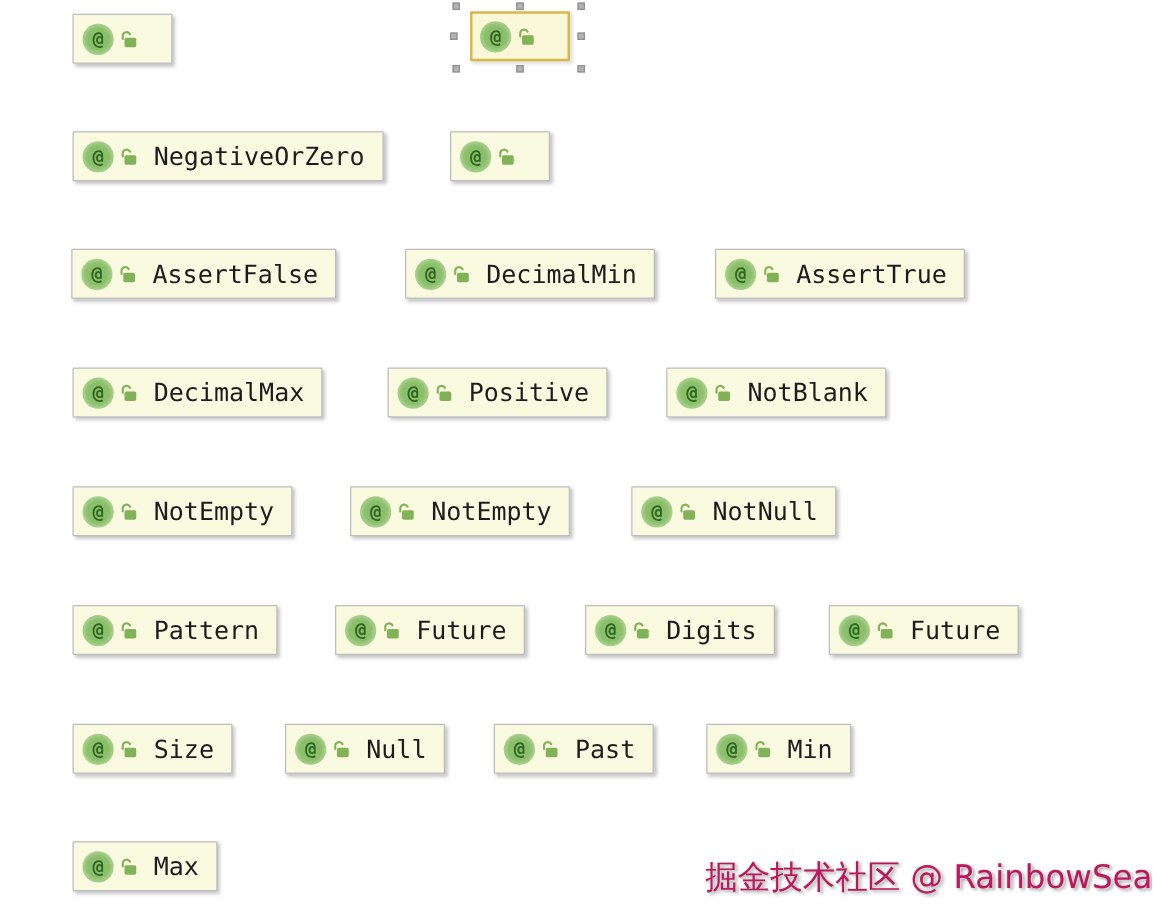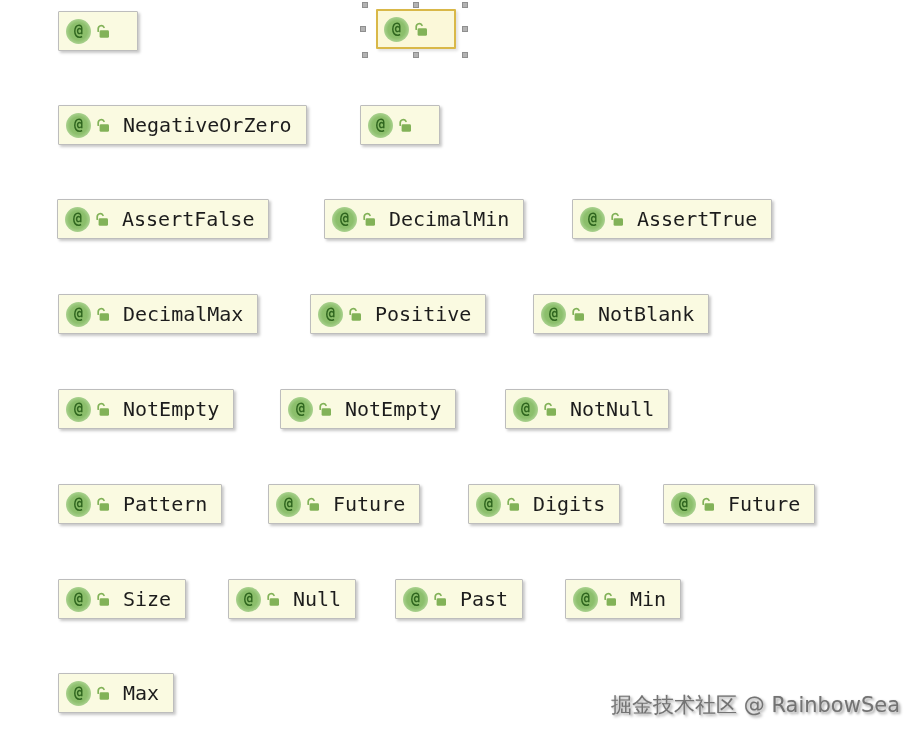--- a/index.html
+++ b/index.html
@@ -70,25 +70,25 @@
   .h-tl { left: -14px; top: -7px; }
   .h-tc { left: calc(50% - 3px); top: -7px; }
   .h-tr { right: -12px; top: -7px; }
   .h-ml { left: -16px; top: calc(50% - 3px); }
   .h-mr { right: -12px; top: calc(50% - 3px); }
   .h-bl { left: -14px; bottom: -9px; }
   .h-bc { left: calc(50% - 3px); bottom: -9px; }
   .h-br { right: -12px; bottom: -9px; }
   .watermark {
     position: absolute;
-    right: 22px;
+    right: 0;
     bottom: 12px;
     font-family: "DejaVu Sans", sans-serif;
-    font-size: 21px;
-    color: #737373;
+    font-size: 26px;
+    color: #be185d;
     text-shadow: 1px 1px 0 #d2d2d2, 2px 2px 3px #9a9a9a, 0 0 1px #cccccc;
     white-space: nowrap;
     pointer-events: none;
   }
 </style>
 </head>
 <body>
 
 <div class="canvas" id="canvas">
   <div class="watermark">掘金技术社区 @ RainbowSea</div>

